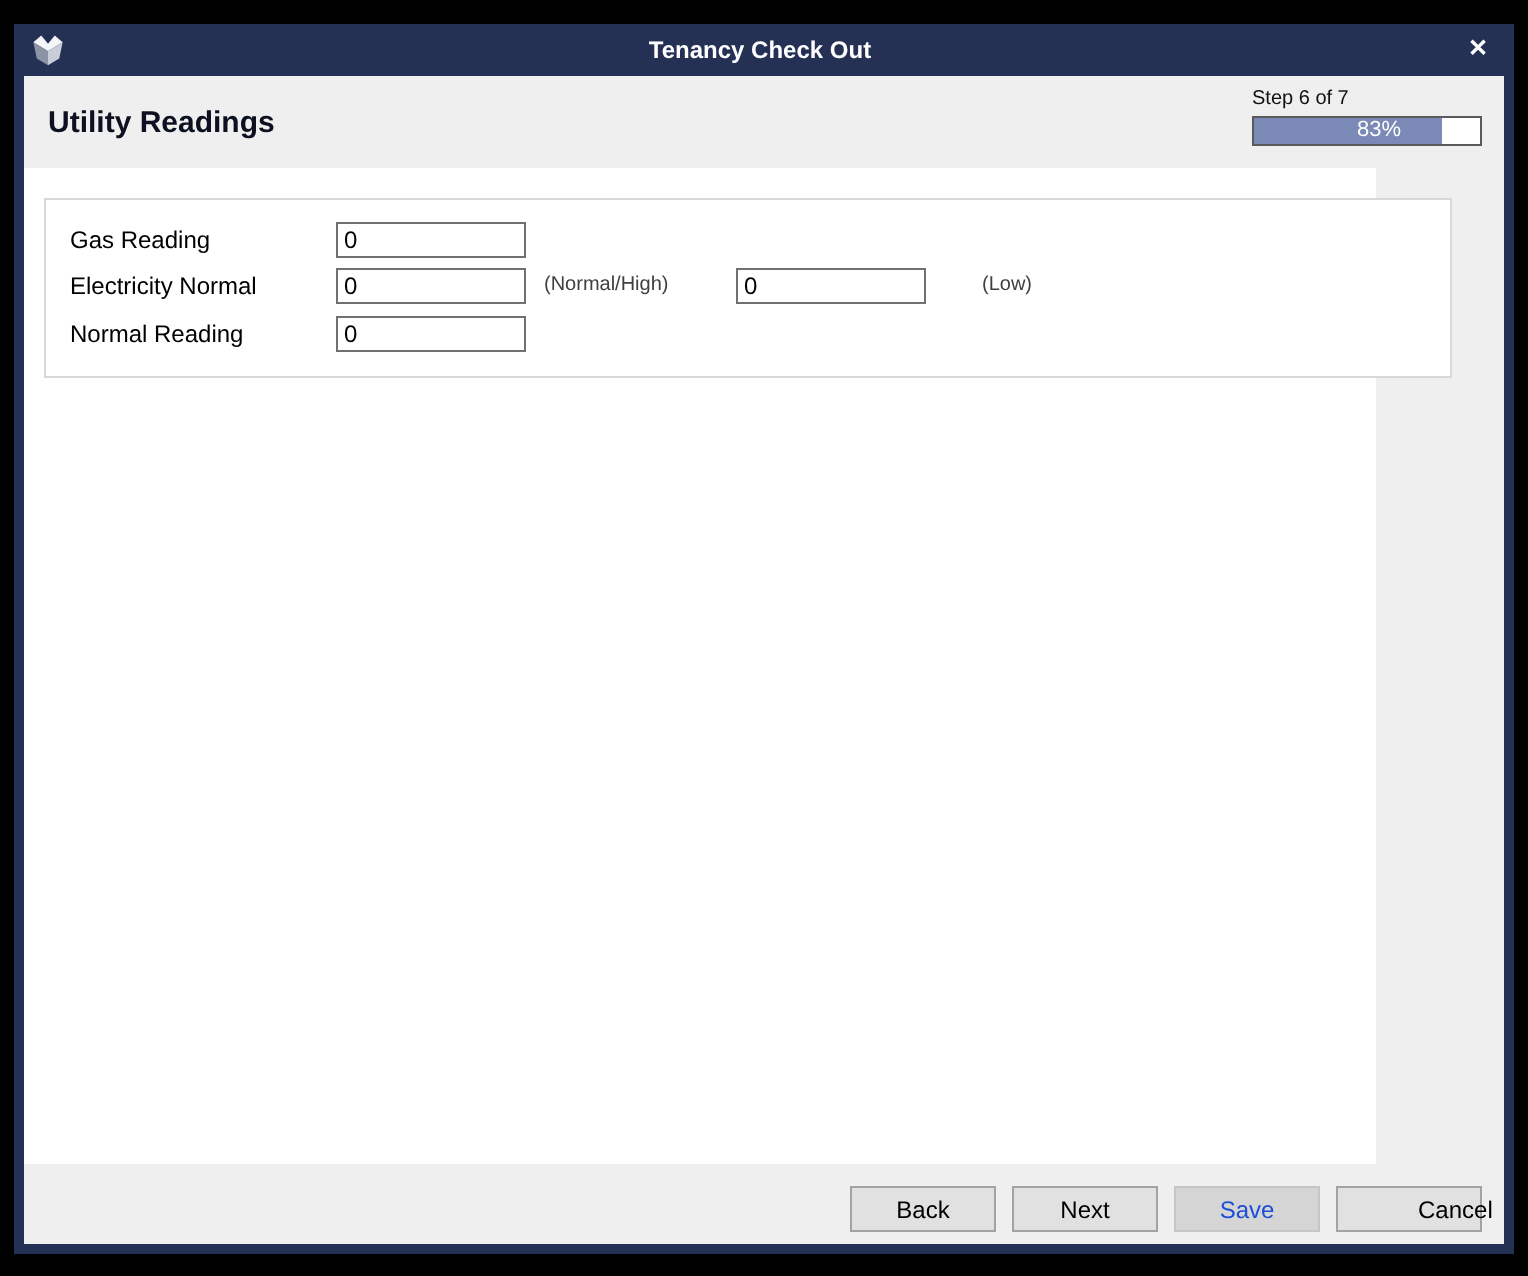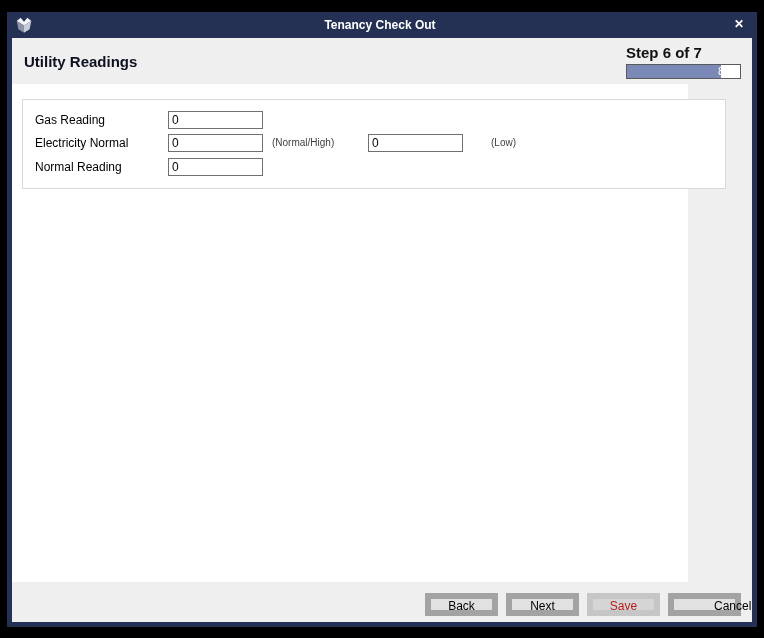--- a/index.html
+++ b/index.html
@@ -12,39 +12,39 @@
   .title { position:absolute; left:0; right:4px; top:0; height:26px; line-height:26px;
            text-align:center; color:#fff; font-size:12px; font-weight:600; }
   .close { position:absolute; right:13px; top:0; height:26px; line-height:25px;
            color:#fff; font-size:12px; font-weight:700; cursor:pointer; }
   .client { position:absolute; left:5px; top:26px; width:740px; height:584px;
             background:#efefef; }
   .header { position:absolute; left:0; top:0; width:740px; height:56px; }
   .page-title { position:absolute; left:12px; top:15px; font-size:15px;
                 font-weight:700; color:#0c1020; }
   .step-area { position:absolute; left:614px; top:6px; width:115px; }
-  .step-label { font-size:15px; color:#111; display:block; margin-bottom:3px;font-weight:bold; }
+  .step-label { font-size:10px; color:#111; display:block; margin-bottom:3px; }
   .progress { position:relative; width:115px; height:15px; background:#fff;
               border:1px solid #5a5a5a; }
   .progress-fill { position:absolute; left:0; top:0; bottom:0; background:#7a89b5; }
   .progress-text { position:absolute; left:0; right:0; top:0; height:13px; line-height:13px;
-                   text-align:right; color:#fff; font-size:11px;margin-left:12px; }
+                   text-align:center; color:#fff; font-size:11px;margin-left:12px; }
   .main { position:absolute; left:0; top:46px; width:676px; height:498px; background:#fff; }
   .form-panel { position:absolute; left:10px; top:15px; width:704px; height:90px;
                 background:#fff; border:1px solid #d8d8d8; }
   .flabel { position:absolute; font-size:12px; color:#000; height:18px; line-height:18px; }
   .fsuffix { position:absolute; font-size:10px; color:#404040; height:18px; line-height:18px; }
   .finput { position:absolute; width:95px; height:18px; border:1px solid #707070;
             background:#fff; font-family:"Liberation Sans", sans-serif; font-size:12px;
             color:#000; padding:0 0 0 3px; outline:none; border-radius:0; }
   .footer { position:absolute; left:0; bottom:0; width:740px; height:40px; background:#efefef; }
   .btn { position:absolute; top:11px; width:73px; height:23px; background:#e1e1e1;
-         border:6px solid #a3a3a3; font-family:"Liberation Sans", sans-serif;
+         border:1px solid #a3a3a3; font-family:"Liberation Sans", sans-serif;
          font-size:12px; color:#000; cursor:pointer; border-radius:0; }
-  .btn.disabled { background:#d5d5d5; border-color:#c6c6c6; color:#b91c1c; cursor:default;text-align:center; }
+  .btn.disabled { background:#d5d5d5; border-color:#c6c6c6; color:#1d4ed8; cursor:default;text-align:center; }
   .btn-back  { left:413px; }
   .btn-next  { left:494px; }
   .btn-save  { left:575px; }
   .btn-cancel{ left:656px;padding-left:40px; }
 </style>
 </head>
 <body>
 
 <div class="window">
   <div class="titlebar">

